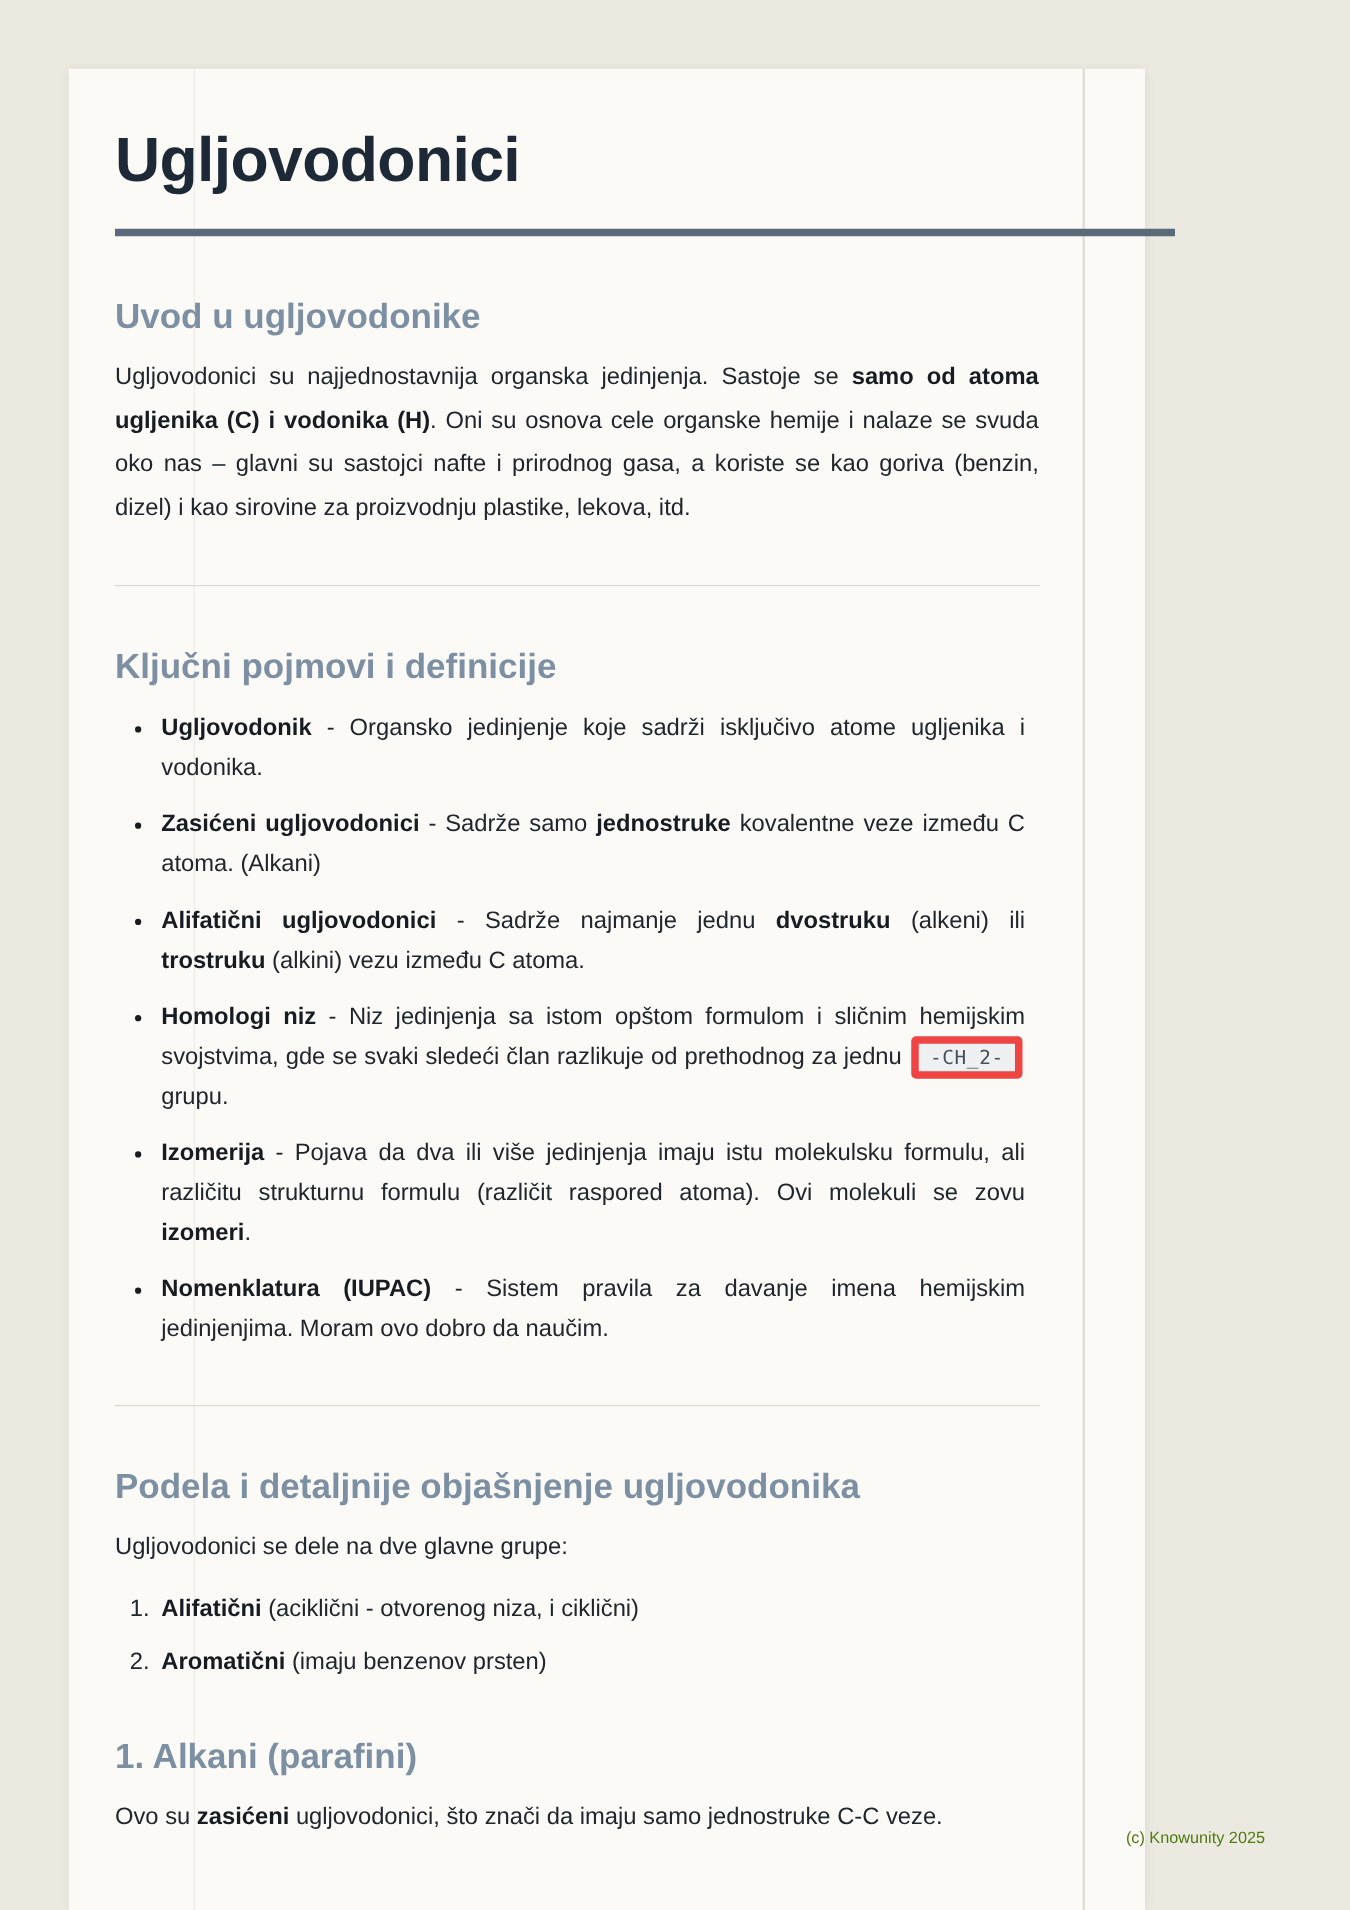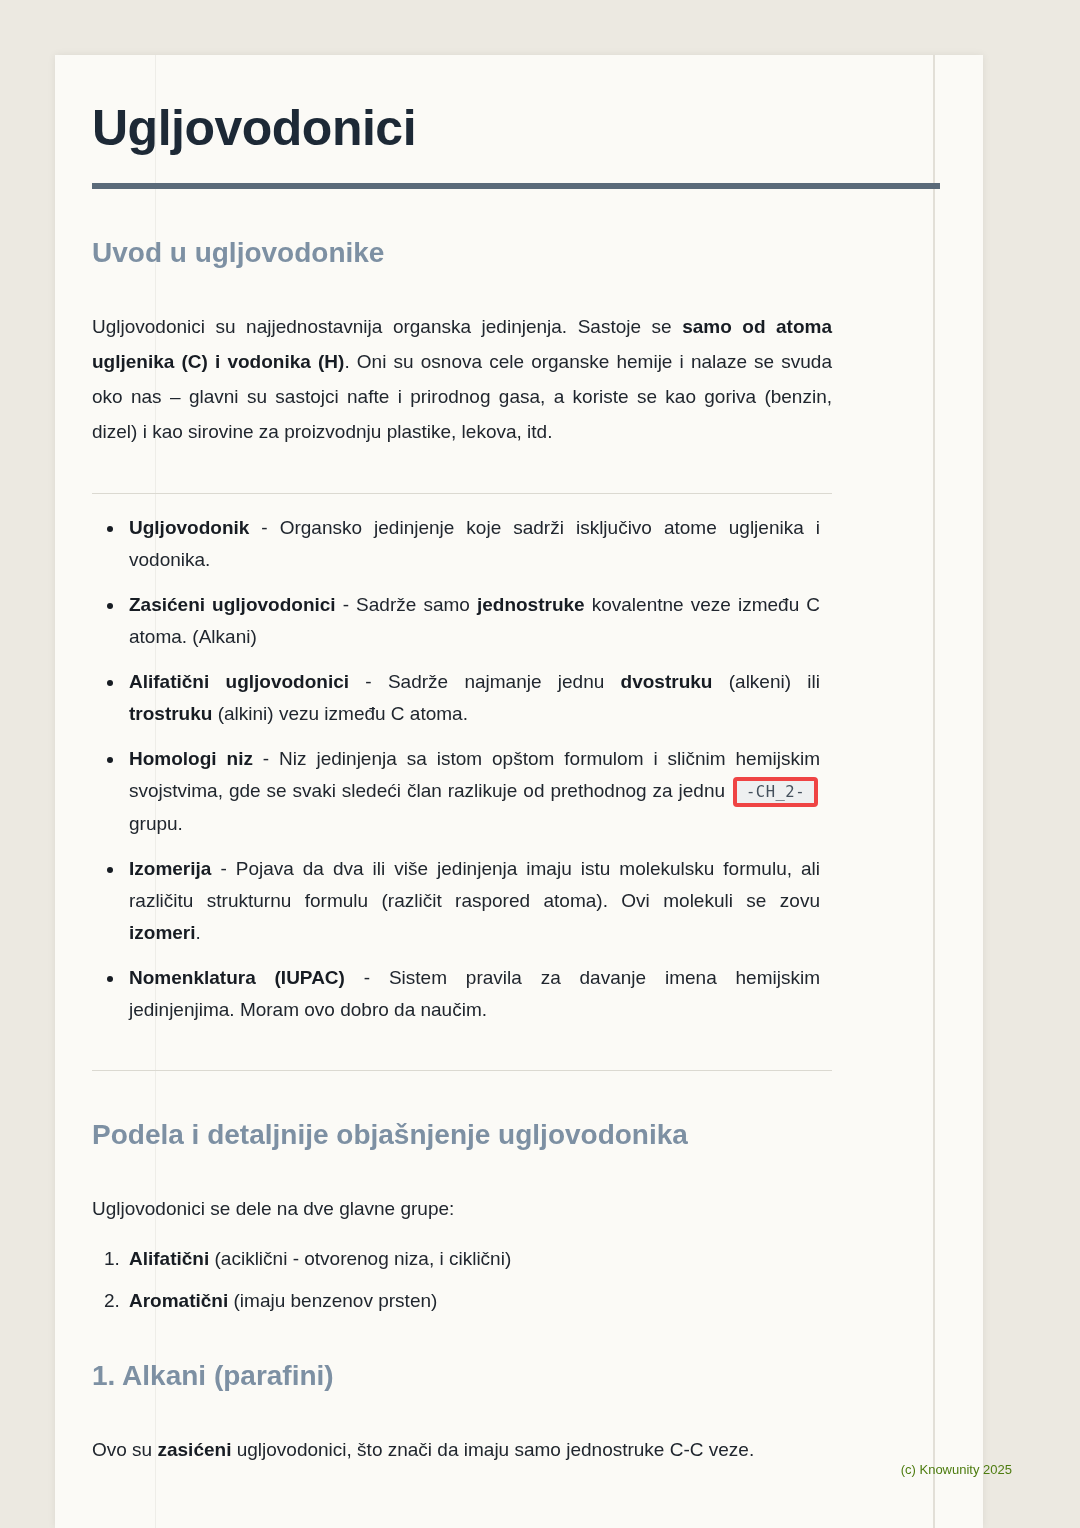--- a/index.html
+++ b/index.html
@@ -8,21 +8,21 @@
     position: relative;
     background: #ece9e1;
     font-family: "Liberation Sans", sans-serif;
     color: #20262e;
     overflow: hidden;
   }
   .sheet {
     position: absolute;
     left: 55px;
     top: 55px;
-    width: 928px;
+    width: 861px;
     height: 1473px;
     background: #fbfaf6;
     box-shadow: 0 0 8px rgba(0,0,0,0.07);
   }
   .faint-rule {
     position: absolute;
     left: 100px; 
     top: 0;
     width: 1px;
     height: 100%;
@@ -60,21 +60,21 @@
     font-weight: 700;
     color: #7d90a3;
   }
   h3.sub-heading {
     margin-top: 44px;
     font-size: 28px;
     font-weight: 700;
     color: #7d90a3;
   }
   p.body-text {
-    margin-top: 40px;
+    margin-top: 15px;
     max-width: 740px;
     font-size: 19px;
     line-height: 35px;
     text-align: justify;
     color: #20262e;
   }
   p.body-text strong, li strong { font-weight: 700; color: #171c23; }
   hr.thin-divider {
     margin-top: 44px;
     width: 740px;
@@ -100,21 +100,21 @@
     padding-left: 4px;
     margin-bottom: 12px;
     line-height: 30px;
   }
   code.pill {
     font-family: "DejaVu Sans Mono", monospace;
     font-size: 15.5px;
     letter-spacing: 0.5px;
     color: #44505c;
     background: #eef0f1;
-    border: 4px solid #ef4444;
+    border: 6px solid #ef4444;
     border-radius: 4px;
     padding: 2px 9px;
     margin: 0 2px;
     white-space: nowrap;
   }
   .watermark {
     position: absolute;
     top: 1462px;
     right: 68px;
     font-size: 13px;
@@ -134,20 +134,21 @@
     <hr class="title-rule">
 
     <section>
       <h2 class="section-heading">Uvod u ugljovodonike</h2>
       <p class="body-text"><span>Ugljovodonici su najjednostavnija organska jedinjenja. Sastoje se </span><strong>samo od atoma ugljenika (C) i vodonika (H)</strong><span>. Oni su osnova cele organske hemije i nalaze se svuda oko nas – glavni su sastojci nafte i prirodnog gasa, a koriste se kao goriva (benzin, dizel) i kao sirovine za proizvodnju plastike, lekova, itd.</span></p>
     </section>
 
     <hr class="thin-divider">
 
     <section>
+      <h2 class="section-heading">Ključni pojmovi i definicije</h2>
       <ul class="bullet-list">
           <li><strong>Ugljovodonik</strong><span> - Organsko jedinjenje koje sadrži isključivo atome ugljenika i vodonika.</span></li>
           <li><strong>Zasićeni ugljovodonici</strong><span> - Sadrže samo </span><strong>jednostruke</strong><span> kovalentne veze između C atoma. (Alkani)</span></li>
           <li><strong>Alifatični ugljovodonici</strong><span> - Sadrže najmanje jednu </span><strong>dvostruku</strong><span> (alkeni) ili </span><strong>trostruku</strong><span> (alkini) vezu između C atoma.</span></li>
           <li><strong>Homologi niz</strong><span> - Niz jedinjenja sa istom opštom formulom i sličnim hemijskim svojstvima, gde se svaki sledeći član razlikuje od prethodnog za jednu </span><code class="pill">-CH_2-</code><span> grupu.</span></li>
           <li><strong>Izomerija</strong><span> - Pojava da dva ili više jedinjenja imaju istu molekulsku formulu, ali različitu strukturnu formulu (različit raspored atoma). Ovi molekuli se zovu </span><strong>izomeri</strong><span>.</span></li>
           <li><strong>Nomenklatura (IUPAC)</strong><span> - Sistem pravila za davanje imena hemijskim jedinjenjima. Moram ovo dobro da naučim.</span></li>
         </ul>
     </section>
 

